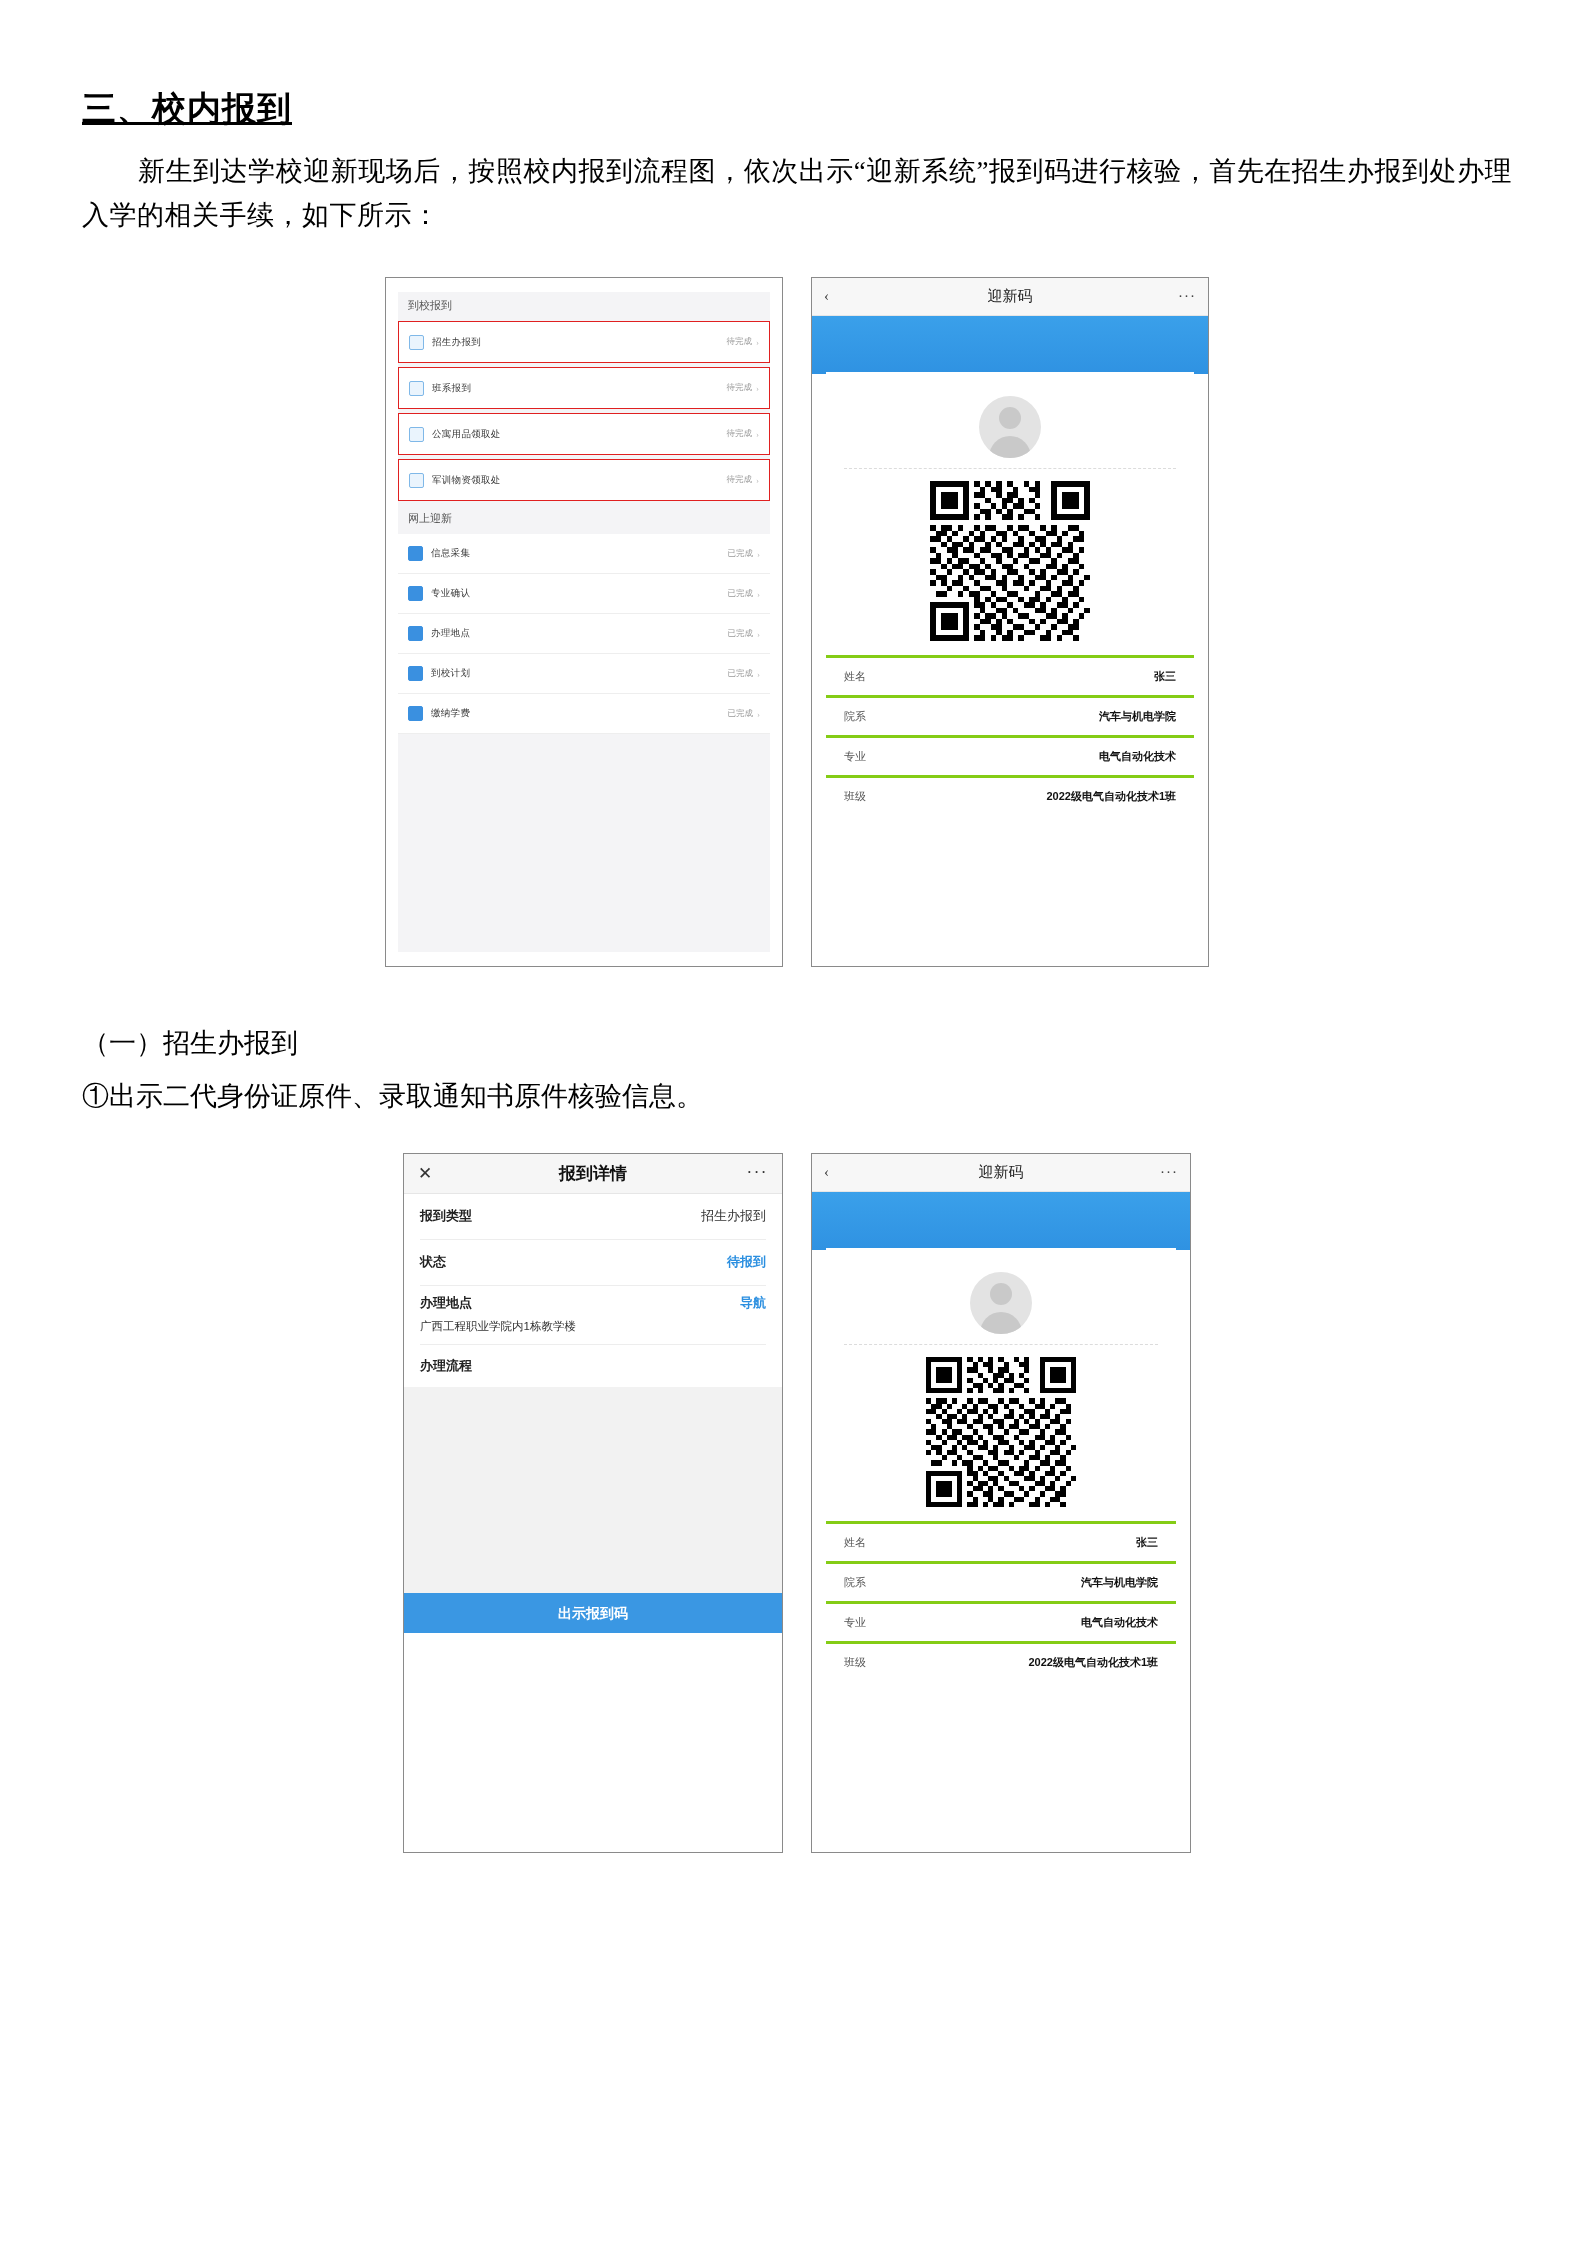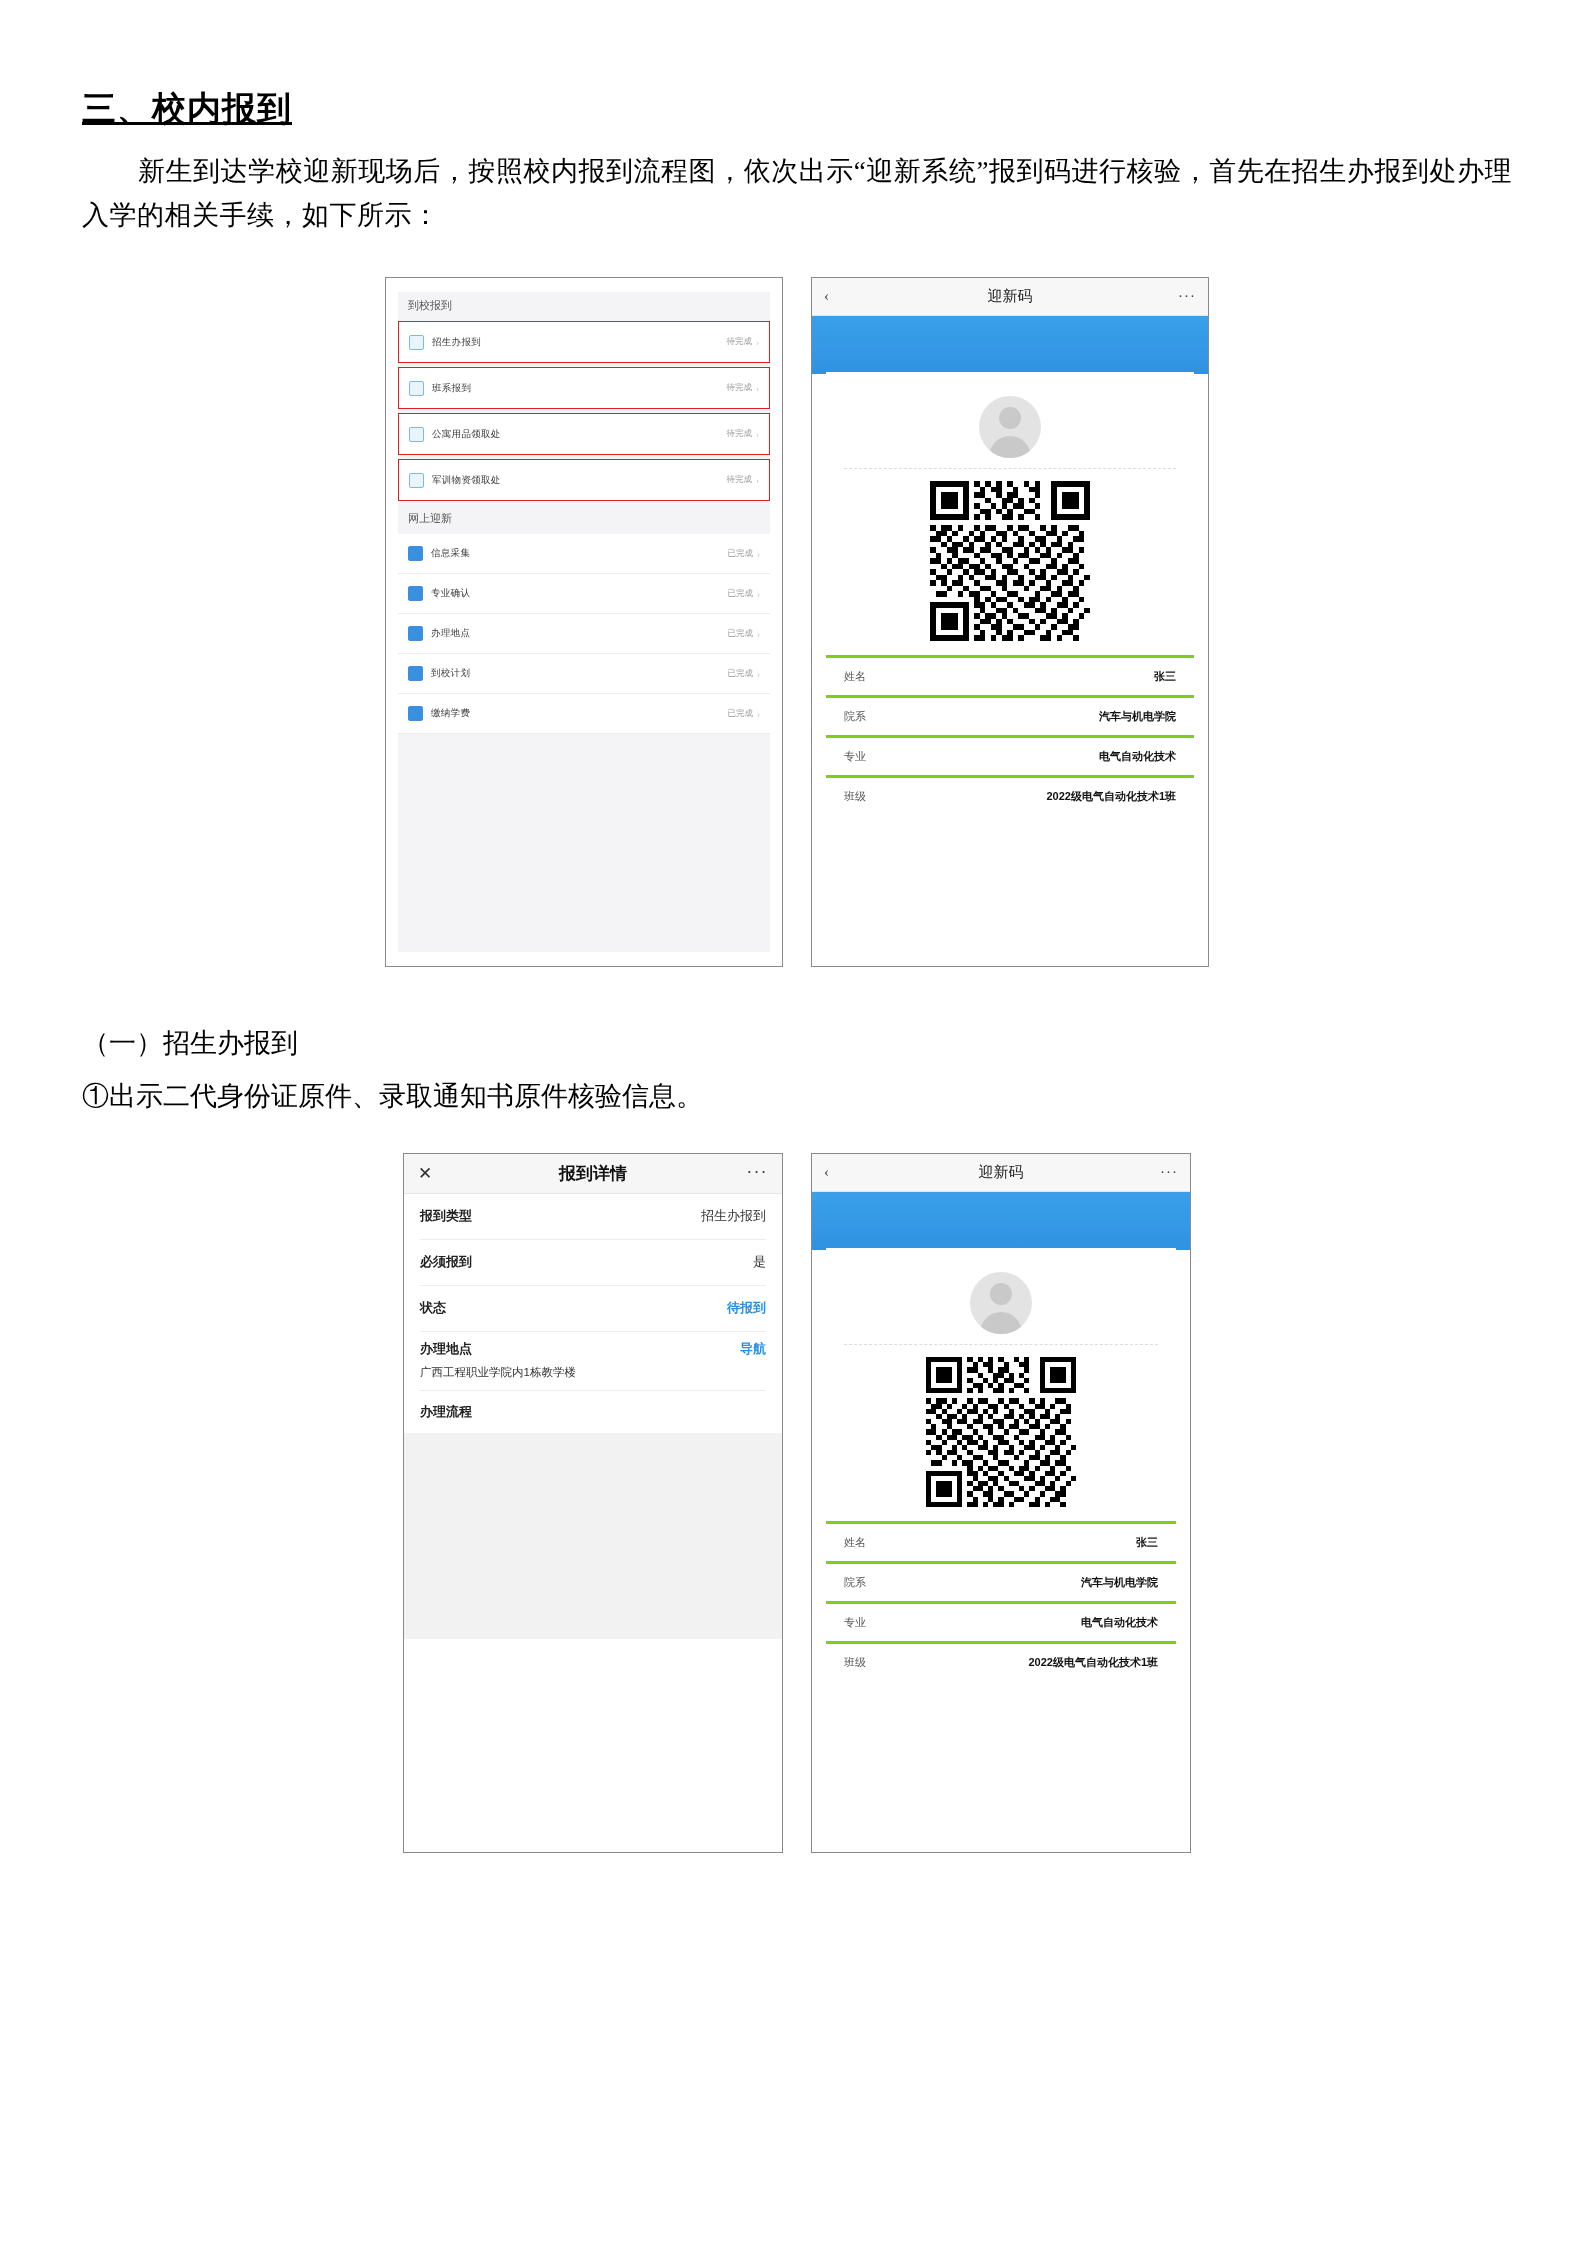--- a/index.html
+++ b/index.html
@@ -712,37 +712,34 @@
             <span class="detail-close">✕</span>
             <span class="detail-title">报到详情</span>
             <span class="detail-dots">···</span>
           </div>
           <div class="detail-body">
             <div class="d-row">
               <span class="d-label">报到类型</span>
               <span class="d-value">招生办报到</span>
             </div>
             <div class="d-row">
-              <span class="d-label">必须报到</span>
-              <span class="d-value">是</span>
-            </div>
-            <div class="d-row">
               <span class="d-label">状态</span>
               <span class="d-value blue">待报到</span>
             </div>
             <div class="d-block">
               <div class="d-top">
                 <span class="d-label">办理地点</span>
                 <span class="d-value blue">导航</span>
               </div>
               <div class="d-sub">广西工程职业学院内1栋教学楼</div>
             </div>
             <div class="d-flow">办理流程</div>
           </div>
           <div class="d-gray"></div>
+          <div class="d-btn">出示报到码</div>
         </div>
       </div>
 
       <div class="phone qr-phone fig2">
         <div class="phone-inner" style="background:#ffffff;">
           <div class="qr-topbar">
             <span class="qr-back">‹</span>
             <span class="qr-title">迎新码</span>
             <span class="qr-dots">···</span>
           </div>

